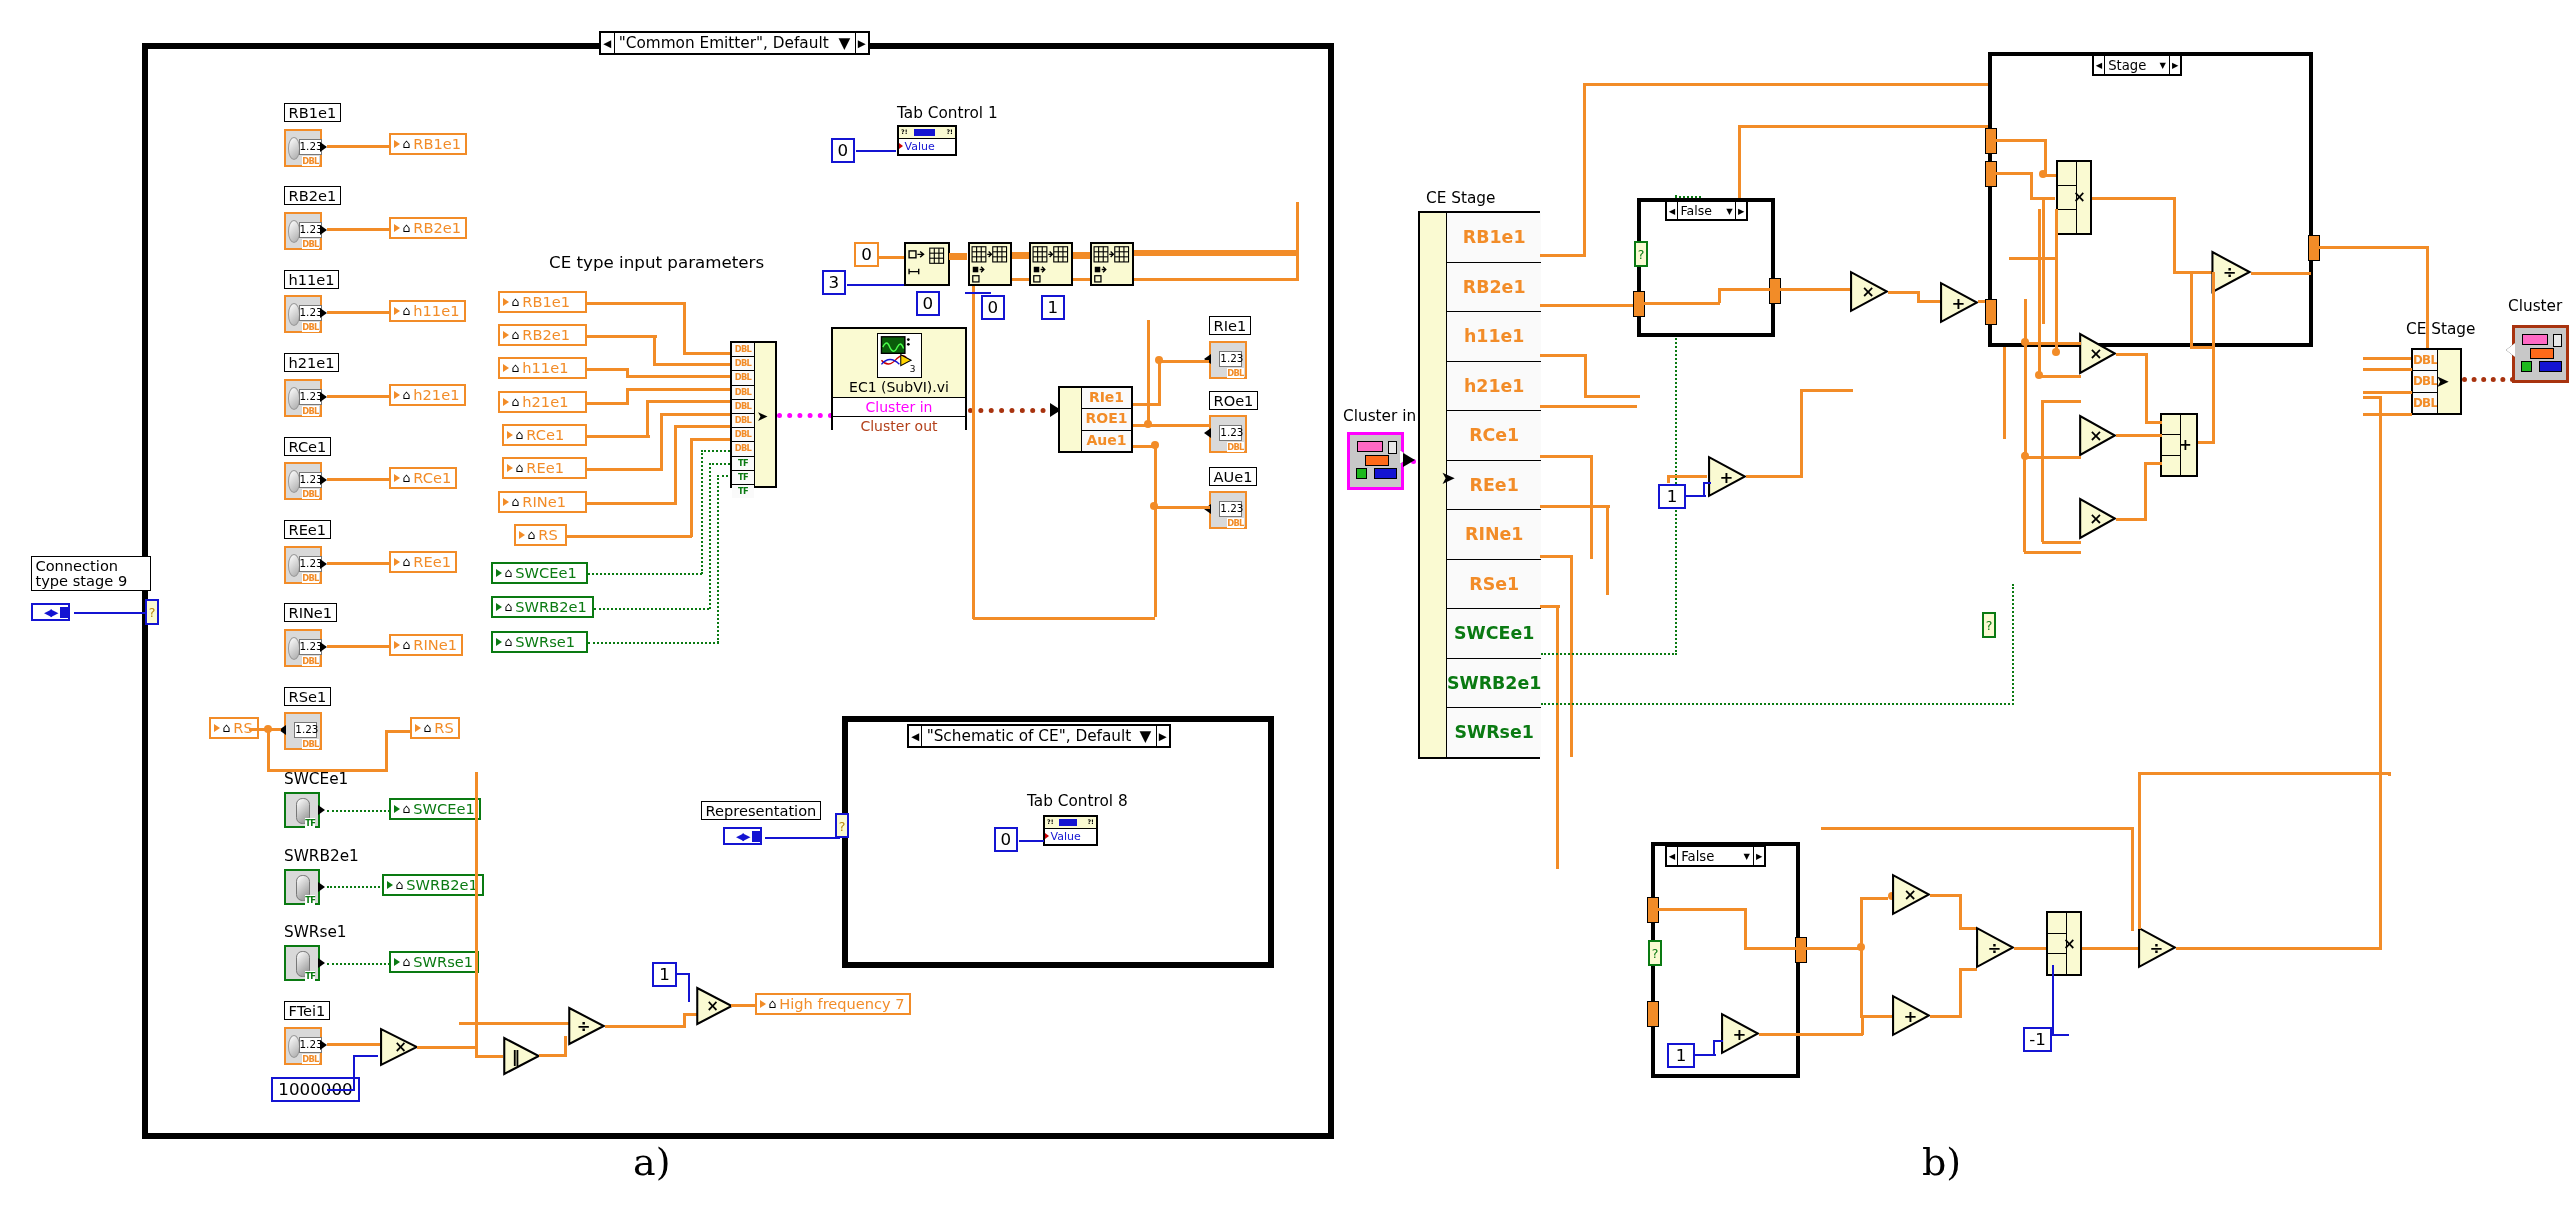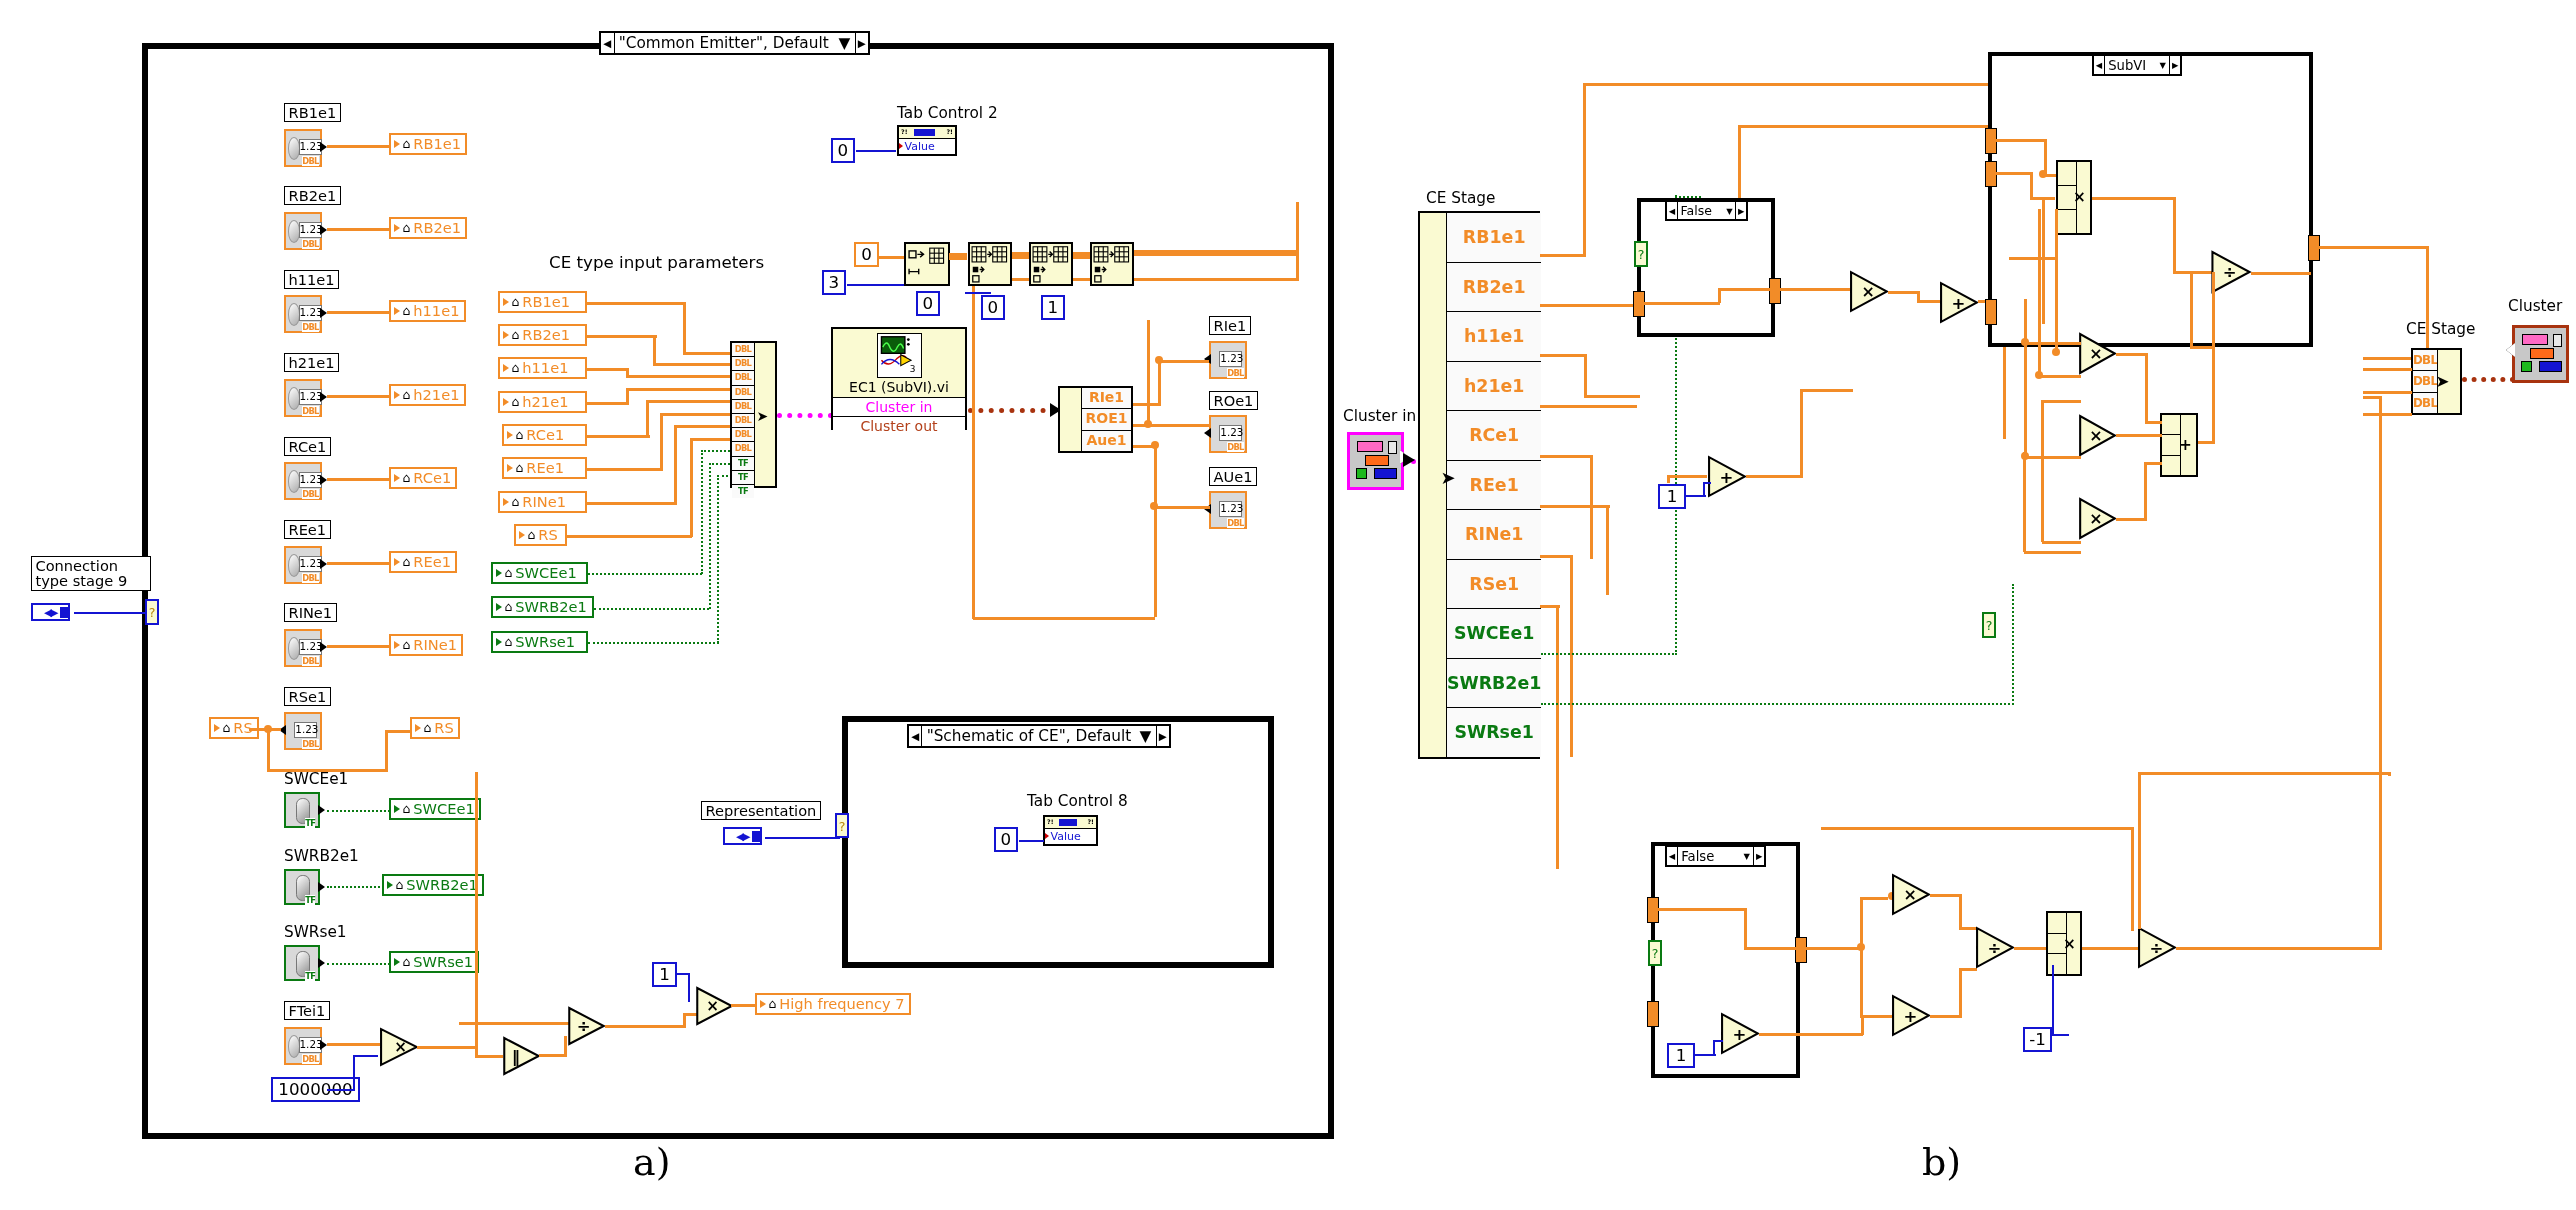--- a/index.html
+++ b/index.html
@@ -609,21 +609,21 @@
 <div class="w v" style="left:1154px;top:445px;height:63px;"></div>
 <div class="w h" style="left:1154px;top:506px;width:56px;"></div>
 <div class="junction" style="left:1150px;top:502px;"></div>
 <div class="w v" style="left:1154px;top:506px;height:111px;"></div>
 <div class="w h" style="left:973px;top:617px;width:182px;"></div>
 <div class="w v" style="left:972px;top:278px;height:341px;"></div>
 <div class="w h" style="left:972px;top:278px;width:327px;"></div>
 <div class="w v" style="left:1296px;top:202px;height:78px;"></div>
 
 <div class="plain-label" style="left:897px;top:104px;">
-  <span>Tab Control 2</span></div>
+  <span>Tab Control 1</span></div>
 <div class="propnode" style="left:897px;top:125px;">
   <div class="hdr">
     <i style="left:2.1px;">?!</i>
       <b></b>
       <i style="right:2.1px;">?!</i>
     </div>
   <div class="body">Value</div>
 </div>
 <div class="const-b" style="left:831px;top:138px;width:23.6px;">
   <span>0</span></div>
@@ -860,21 +860,21 @@
 <div class="w h" style="left:1978px;top:300px;width:43px;"></div>
 <div class="junction" style="left:2000px;top:296px;"></div>
 <div class="w v" style="left:2003px;top:300px;height:139px;"></div>
 
 <div class="case dither" style="left:1988px;top:52px;width:325px;height:295px;">
   <div class="inner"></div>
 </div>
 <div class="tabsel" style="left:2092px;top:54px;width:90px;height:22px;">
   <div class="ar" style="width:9.7px;font-size:8.3px;">◀</div>
   <div class="txt" style="font-size:13.2px;padding:0 3.5px;gap:4.2px;">
-    <span>SubVI</span>
+    <span>Stage</span>
     <span style="font-size:8.3px;">▼</span>
   </div>
   <div class="ar r" style="width:9.7px;font-size:8.3px;">▶</div>
 </div>
 <div class="tunnel" style="left:1985px;top:128px;"></div>
 <div class="tunnel" style="left:1985px;top:161px;"></div>
 <div class="tunnel" style="left:1985px;top:299px;"></div>
 <div class="tunnel" style="left:2308px;top:235px;"></div>
 
 <div class="w h" style="left:1995px;top:139px;width:51px;"></div>

